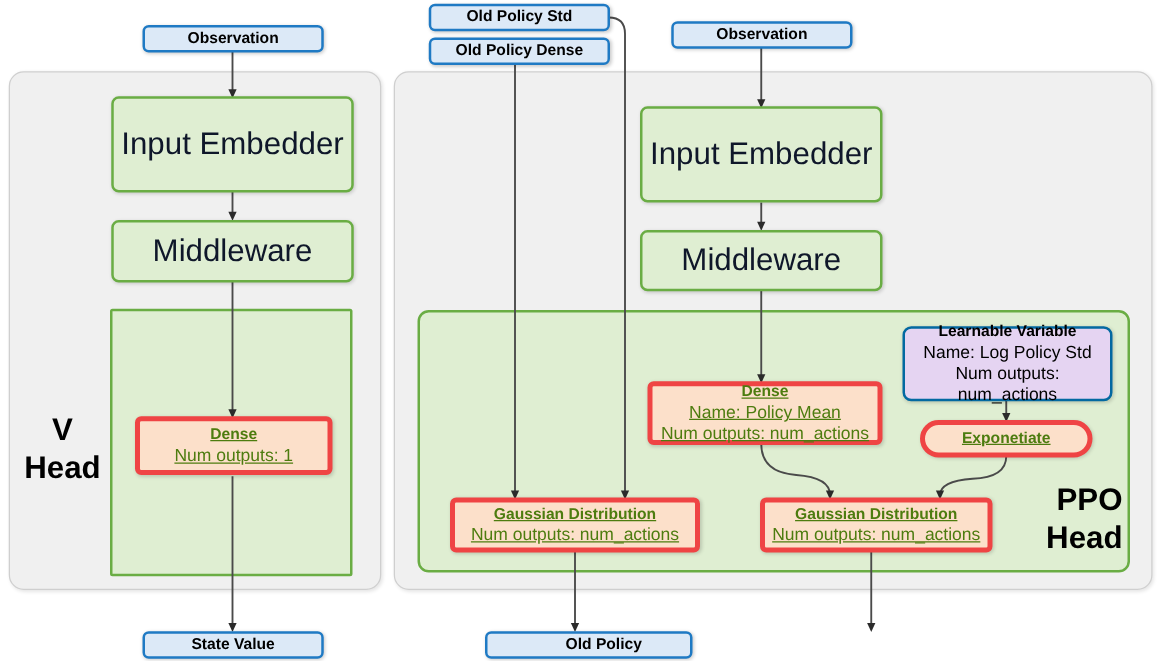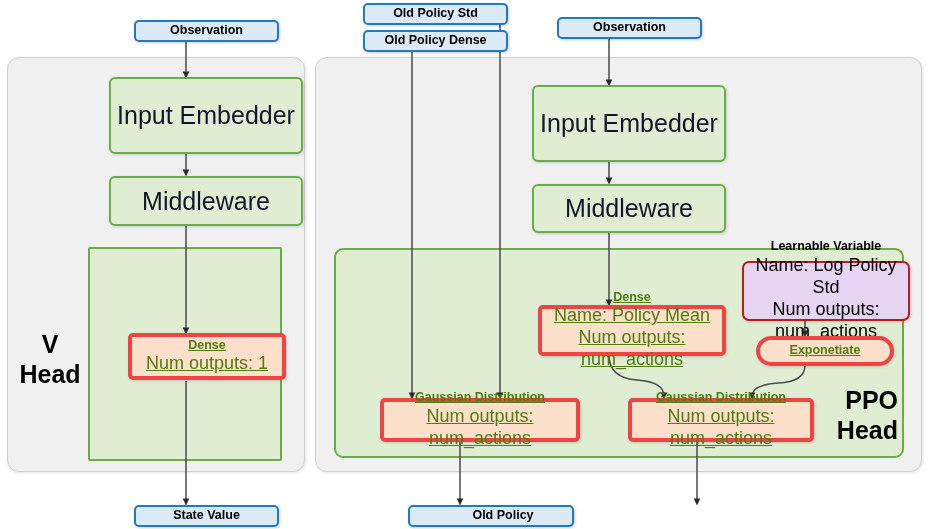--- a/index.html
+++ b/index.html
@@ -18,21 +18,20 @@
   
   .node {
     position: absolute;
     box-sizing: border-box;
     display: flex;
     flex-direction: column;
     align-items: center;
     justify-content: center;
     text-align: center;
     line-height: 1.22;
-    margin-left: 20px;
   }
   
   .group-gray {
     position: absolute;
     box-sizing: border-box;
     background: #f0f0f0;
     border: 1px solid #cfcfcf;
     border-radius: 12px;
     box-shadow: 1px 1px 3px rgba(0,0,0,0.10);
   }
@@ -60,42 +59,42 @@
     background: #fce0ca;
     border: 4px solid #ef4444;
     border-radius: 5px;
     color: #4d7c0f;
     box-shadow: 1px 1px 3px rgba(0,0,0,0.16);
     text-decoration: underline;
   }
   
   .box-purple {
     background: #e5d4f2;
-    border: 2px solid #b91c1c;
+    border: 2px solid #0369a1;
     border-radius: 7px;
     color: #000000;
     box-shadow: 1px 1px 3px rgba(0,0,0,0.16);
   }
   
   .box-blue {
     background: #dce9f7;
     border: 2px solid #1f7ac4;
     border-radius: 5px;
     color: #000000;
     font-weight: bold;
     font-size: 12.5px;
     box-shadow: 1px 1px 3px rgba(0,0,0,0.20);
   }
   .ttl {
     font-weight: bold;
     font-size: 12.5px;
   }
   .sub {
     font-weight: normal;
-    font-size: 18px;
+    font-size: 14px;
   }
   
   .group-caption {
     position: absolute;
     font-weight: bold;
     font-size: 25px;
     color: #000000;
     text-align: center;
     line-height: 1.18;
   }

